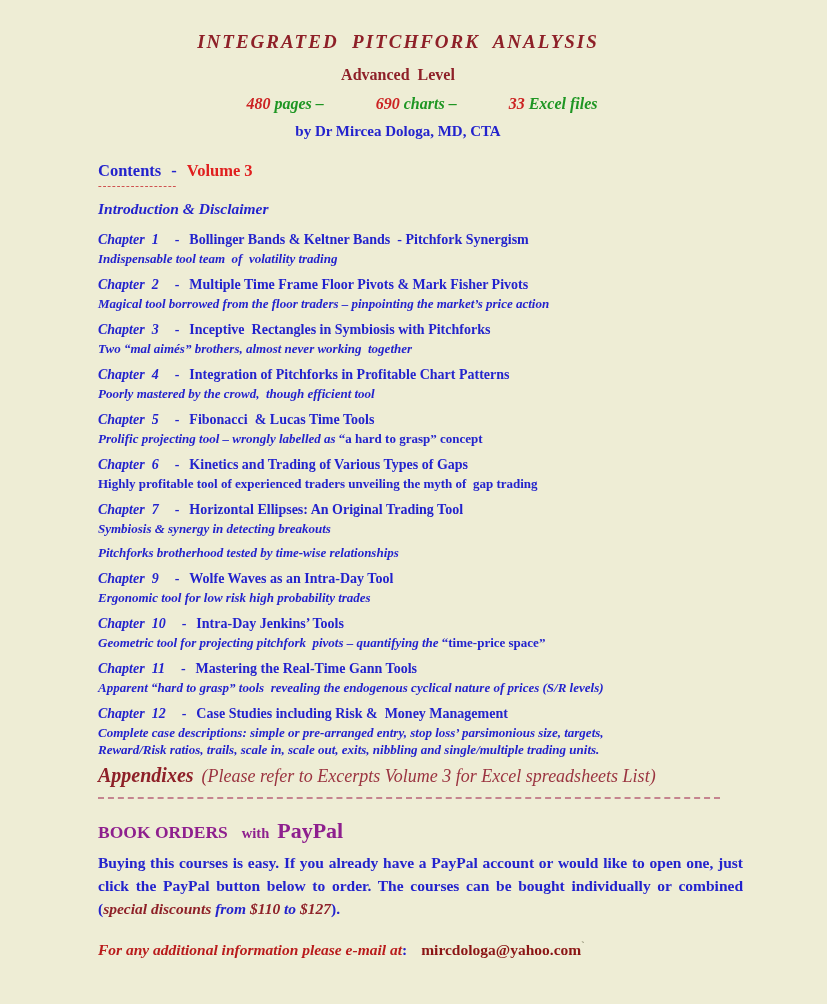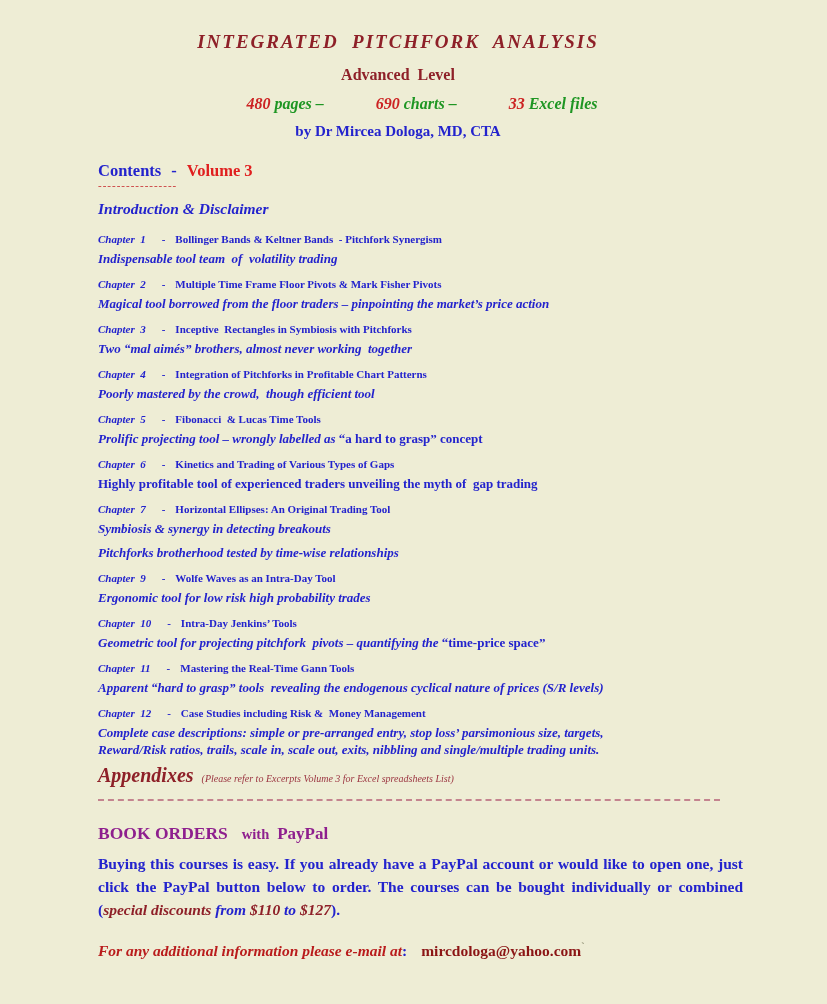--- a/index.html
+++ b/index.html
@@ -39,44 +39,44 @@
     letter-spacing:1px;margin-top:1px;
   }
   .intro{
     color:#2323cd;font-size:15.5px;font-weight:bold;font-style:italic;
     line-height:21px;margin-top:10px;
   }
 
   
   .chapters{margin-top:10px;}
   .chapter{margin-bottom:7px;}
-  .ch-title{color:#2323cd;font-size:11px;font-weight:bold;line-height:21px;}
+  .ch-title{color:#2323cd;font-size:14px;font-weight:bold;line-height:21px;}
   .ch-num{font-style:italic;}
   .ch-sep{margin:0 10px 0 16px;}
   .ch-sub{color:#2323cd;font-size:13px;font-weight:bold;line-height:17px;}
   .sub-i{font-style:italic;}
   .sub-p{font-style:normal;}
   .ch-sub2{
     color:#2323cd;font-size:13px;font-weight:bold;font-style:italic;line-height:17px;
   }
 
   
   .appendix{margin-top:6px;line-height:21px;}
   .appendix-label{color:#8e2028;font-size:20px;font-weight:bold;font-style:italic;}
-  .appendix-note{color:#9b3440;font-size:10px;font-style:italic;margin-left:8px;}
+  .appendix-note{color:#9b3440;font-size:18px;font-style:italic;margin-left:8px;}
   .separator{
     border:0;border-top:2px dashed #c4848f;
     margin:10px 0 0 0;width:622px;height:0;
   }
 
   
   .orders-head{margin-top:20px;line-height:24px;}
   .orders-title{color:#8e1f8e;font-size:17.5px;font-weight:bold;}
   .orders-with{color:#8e1f8e;font-size:14.5px;font-weight:bold;margin:0 8px 0 14px;}
-  .orders-paypal{color:#8e1f8e;font-size:17px;font-weight:bold;}
+  .orders-paypal{color:#8e1f8e;font-size:22px;font-weight:bold;}
   .orders-body{
     margin-top:6px;width:645px;text-align:justify;
     font-size:15.5px;font-weight:bold;line-height:23px;
   }
   .seg-blue{color:#2323cd;}
   .seg-maroon-i{color:#8e2028;font-style:italic;}
   .seg-blue-i{color:#2323cd;font-style:italic;}
 
   
   .footer{margin-top:16px;font-size:15.5px;font-weight:bold;line-height:20px;}

